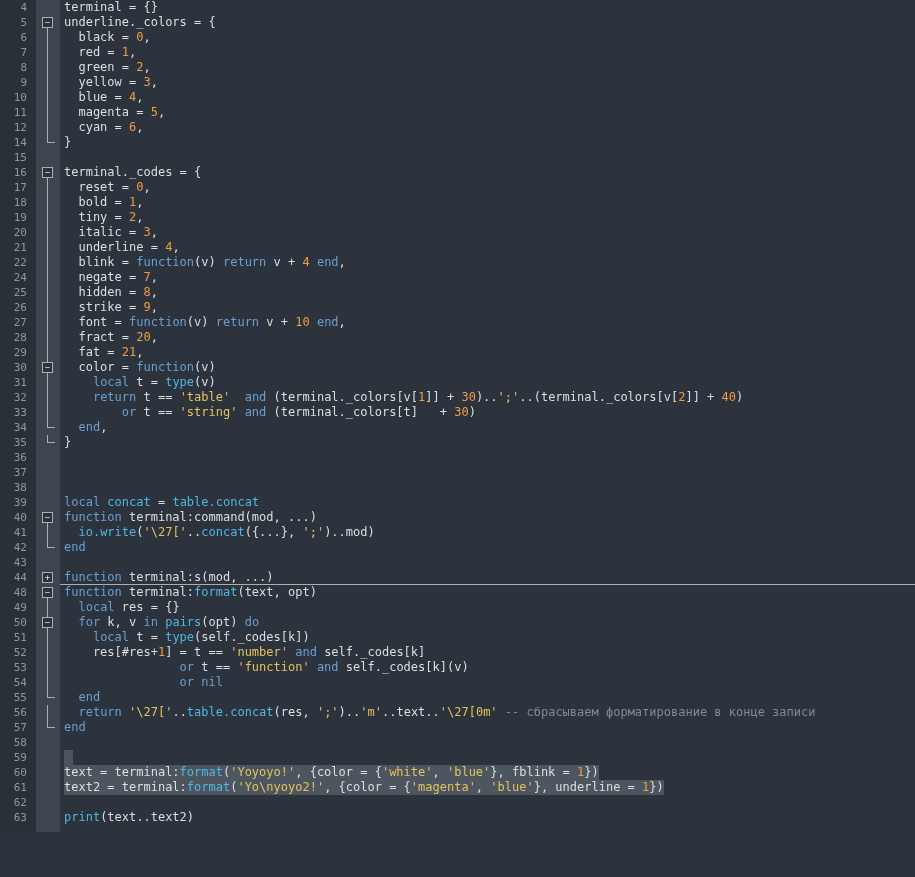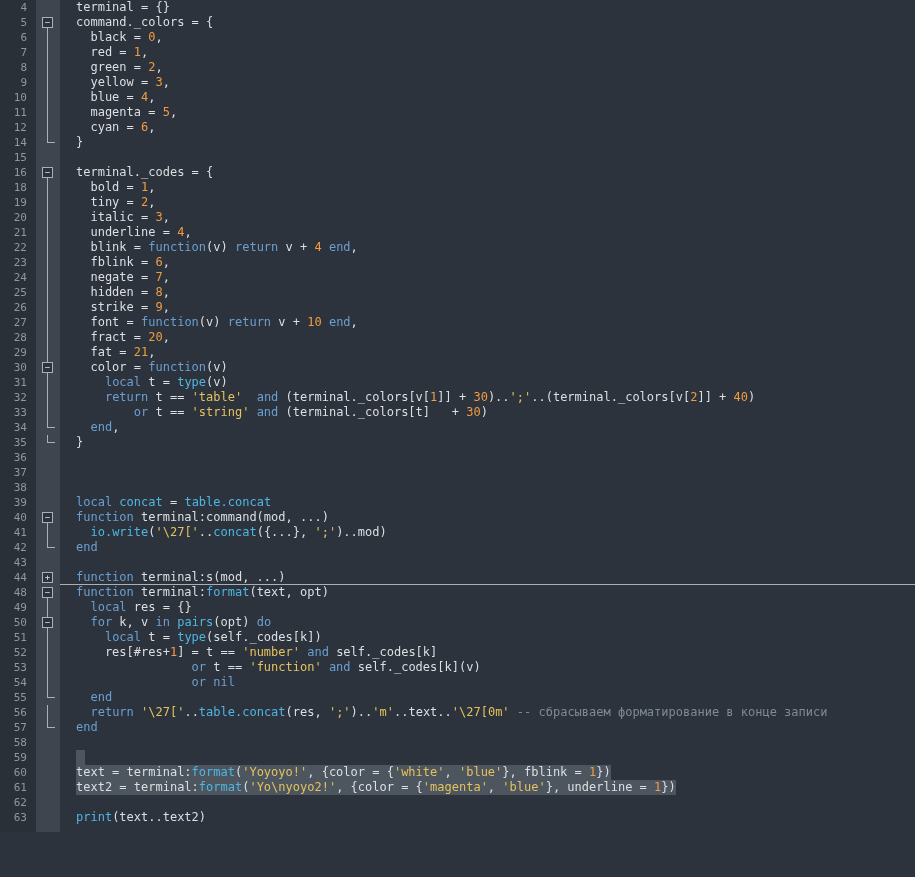--- a/index.html
+++ b/index.html
@@ -14,21 +14,21 @@
     cursor:text;
   }
   .row { display:flex; height:15px; white-space:pre; }
   .row.filler { height:7px; }
   .num {
     width:36px; flex:none; text-align:right; padding-right:9px;
     color:var(--linenum); background:var(--margin_bg);
     font-size:11px; user-select:none; cursor:default;
   }
   .fold { width:24px; flex:none; position:relative; background:var(--fold_bg); user-select:none; }
-  .code { flex:1; padding-left:16px; color:var(--default); }
+  .code { flex:1; padding-left:4px; color:var(--default); }
   .linetext { display:inline-block; height:15px; }
   .linetext.sel { background:var(--selection); }
   .selchip { display:inline-block; width:9px; height:15px; background:var(--selection); }
   
   .fv  { position:absolute; left:11px; top:0; bottom:0; width:1px; background:var(--fold_stroke); }
   .fva { position:absolute; left:11px; top:0; height:2px; width:1px; background:var(--fold_stroke); }
   .fvb { position:absolute; left:11px; top:13px; bottom:0; width:1px; background:var(--fold_stroke); }
   .fe  { position:absolute; left:11px; top:0; width:8px; height:8px;
          border-left:1px solid var(--fold_stroke); border-bottom:1px solid var(--fold_stroke); }
   .fb  { position:absolute; left:6px; top:2px; width:11px; height:11px;
@@ -40,37 +40,37 @@
   .tok-f { color:var(--builtin); }
   .tok-n { color:var(--number); }
   .tok-s { color:var(--string); }
   .tok-c { color:var(--comment); }
 </style>
 </head>
 <body>
 
 <div class="editor" id="editor">
     <div class="row"><div class="num">4</div><div class="fold"></div><div class="code"><span class="linetext"><span class="tok-d">terminal = {}</span></span></div></div>
-    <div class="row"><div class="num">5</div><div class="fold"><span class="fb">−</span><span class="fvb"></span></div><div class="code"><span class="linetext"><span class="tok-d">command._colors = {</span></span></div></div>
+    <div class="row"><div class="num">5</div><div class="fold"><span class="fb">−</span><span class="fvb"></span></div><div class="code"><span class="linetext"><span class="tok-d">underline._colors = {</span></span></div></div>
     <div class="row"><div class="num">6</div><div class="fold"><span class="fv"></span></div><div class="code"><span class="linetext"><span class="tok-d">  black = </span><span class="tok-n">0</span><span class="tok-d">,</span></span></div></div>
     <div class="row"><div class="num">7</div><div class="fold"><span class="fv"></span></div><div class="code"><span class="linetext"><span class="tok-d">  red = </span><span class="tok-n">1</span><span class="tok-d">,</span></span></div></div>
     <div class="row"><div class="num">8</div><div class="fold"><span class="fv"></span></div><div class="code"><span class="linetext"><span class="tok-d">  green = </span><span class="tok-n">2</span><span class="tok-d">,</span></span></div></div>
     <div class="row"><div class="num">9</div><div class="fold"><span class="fv"></span></div><div class="code"><span class="linetext"><span class="tok-d">  yellow = </span><span class="tok-n">3</span><span class="tok-d">,</span></span></div></div>
     <div class="row"><div class="num">10</div><div class="fold"><span class="fv"></span></div><div class="code"><span class="linetext"><span class="tok-d">  blue = </span><span class="tok-n">4</span><span class="tok-d">,</span></span></div></div>
     <div class="row"><div class="num">11</div><div class="fold"><span class="fv"></span></div><div class="code"><span class="linetext"><span class="tok-d">  magenta = </span><span class="tok-n">5</span><span class="tok-d">,</span></span></div></div>
     <div class="row"><div class="num">12</div><div class="fold"><span class="fv"></span></div><div class="code"><span class="linetext"><span class="tok-d">  cyan = </span><span class="tok-n">6</span><span class="tok-d">,</span></span></div></div>
     <div class="row"><div class="num">14</div><div class="fold"><span class="fe"></span></div><div class="code"><span class="linetext"><span class="tok-d">}</span></span></div></div>
     <div class="row"><div class="num">15</div><div class="fold"></div><div class="code"><span class="linetext"></span></div></div>
     <div class="row"><div class="num">16</div><div class="fold"><span class="fb">−</span><span class="fvb"></span></div><div class="code"><span class="linetext"><span class="tok-d">terminal._codes = {</span></span></div></div>
+    <div class="row"><div class="num">17</div><div class="fold"><span class="fv"></span></div><div class="code"><span class="linetext"><span class="tok-d">  reset = </span><span class="tok-n">0</span><span class="tok-d">,</span></span></div></div>
     <div class="row"><div class="num">18</div><div class="fold"><span class="fv"></span></div><div class="code"><span class="linetext"><span class="tok-d">  bold = </span><span class="tok-n">1</span><span class="tok-d">,</span></span></div></div>
     <div class="row"><div class="num">19</div><div class="fold"><span class="fv"></span></div><div class="code"><span class="linetext"><span class="tok-d">  tiny = </span><span class="tok-n">2</span><span class="tok-d">,</span></span></div></div>
     <div class="row"><div class="num">20</div><div class="fold"><span class="fv"></span></div><div class="code"><span class="linetext"><span class="tok-d">  italic = </span><span class="tok-n">3</span><span class="tok-d">,</span></span></div></div>
     <div class="row"><div class="num">21</div><div class="fold"><span class="fv"></span></div><div class="code"><span class="linetext"><span class="tok-d">  underline = </span><span class="tok-n">4</span><span class="tok-d">,</span></span></div></div>
     <div class="row"><div class="num">22</div><div class="fold"><span class="fv"></span></div><div class="code"><span class="linetext"><span class="tok-d">  blink = </span><span class="tok-k">function</span><span class="tok-d">(v) </span><span class="tok-k">return</span><span class="tok-d"> v + </span><span class="tok-n">4</span><span class="tok-d"> </span><span class="tok-k">end</span><span class="tok-d">,</span></span></div></div>
-    <div class="row"><div class="num">23</div><div class="fold"><span class="fv"></span></div><div class="code"><span class="linetext"><span class="tok-d">  fblink = </span><span class="tok-n">6</span><span class="tok-d">,</span></span></div></div>
     <div class="row"><div class="num">24</div><div class="fold"><span class="fv"></span></div><div class="code"><span class="linetext"><span class="tok-d">  negate = </span><span class="tok-n">7</span><span class="tok-d">,</span></span></div></div>
     <div class="row"><div class="num">25</div><div class="fold"><span class="fv"></span></div><div class="code"><span class="linetext"><span class="tok-d">  hidden = </span><span class="tok-n">8</span><span class="tok-d">,</span></span></div></div>
     <div class="row"><div class="num">26</div><div class="fold"><span class="fv"></span></div><div class="code"><span class="linetext"><span class="tok-d">  strike = </span><span class="tok-n">9</span><span class="tok-d">,</span></span></div></div>
     <div class="row"><div class="num">27</div><div class="fold"><span class="fv"></span></div><div class="code"><span class="linetext"><span class="tok-d">  font = </span><span class="tok-k">function</span><span class="tok-d">(v) </span><span class="tok-k">return</span><span class="tok-d"> v + </span><span class="tok-n">10</span><span class="tok-d"> </span><span class="tok-k">end</span><span class="tok-d">,</span></span></div></div>
     <div class="row"><div class="num">28</div><div class="fold"><span class="fv"></span></div><div class="code"><span class="linetext"><span class="tok-d">  fract = </span><span class="tok-n">20</span><span class="tok-d">,</span></span></div></div>
     <div class="row"><div class="num">29</div><div class="fold"><span class="fv"></span></div><div class="code"><span class="linetext"><span class="tok-d">  fat = </span><span class="tok-n">21</span><span class="tok-d">,</span></span></div></div>
     <div class="row"><div class="num">30</div><div class="fold"><span class="fva"></span><span class="fb">−</span><span class="fvb"></span></div><div class="code"><span class="linetext"><span class="tok-d">  color = </span><span class="tok-k">function</span><span class="tok-d">(v)</span></span></div></div>
     <div class="row"><div class="num">31</div><div class="fold"><span class="fv"></span></div><div class="code"><span class="linetext"><span class="tok-d">    </span><span class="tok-k">local</span><span class="tok-d"> t = </span><span class="tok-f">type</span><span class="tok-d">(v)</span></span></div></div>
     <div class="row"><div class="num">32</div><div class="fold"><span class="fv"></span></div><div class="code"><span class="linetext"><span class="tok-d">    </span><span class="tok-k">return</span><span class="tok-d"> t == </span><span class="tok-s">'table'</span><span class="tok-d">  </span><span class="tok-k">and</span><span class="tok-d"> (terminal._colors[v[</span><span class="tok-n">1</span><span class="tok-d">]] + </span><span class="tok-n">30</span><span class="tok-d">)..</span><span class="tok-s">';'</span><span class="tok-d">..(terminal._colors[v[</span><span class="tok-n">2</span><span class="tok-d">]] + </span><span class="tok-n">40</span><span class="tok-d">)</span></span></div></div>
     <div class="row"><div class="num">33</div><div class="fold"><span class="fv"></span></div><div class="code"><span class="linetext"><span class="tok-d">        </span><span class="tok-k">or</span><span class="tok-d"> t == </span><span class="tok-s">'string'</span><span class="tok-d"> </span><span class="tok-k">and</span><span class="tok-d"> (terminal._colors[t]   + </span><span class="tok-n">30</span><span class="tok-d">)</span></span></div></div>

